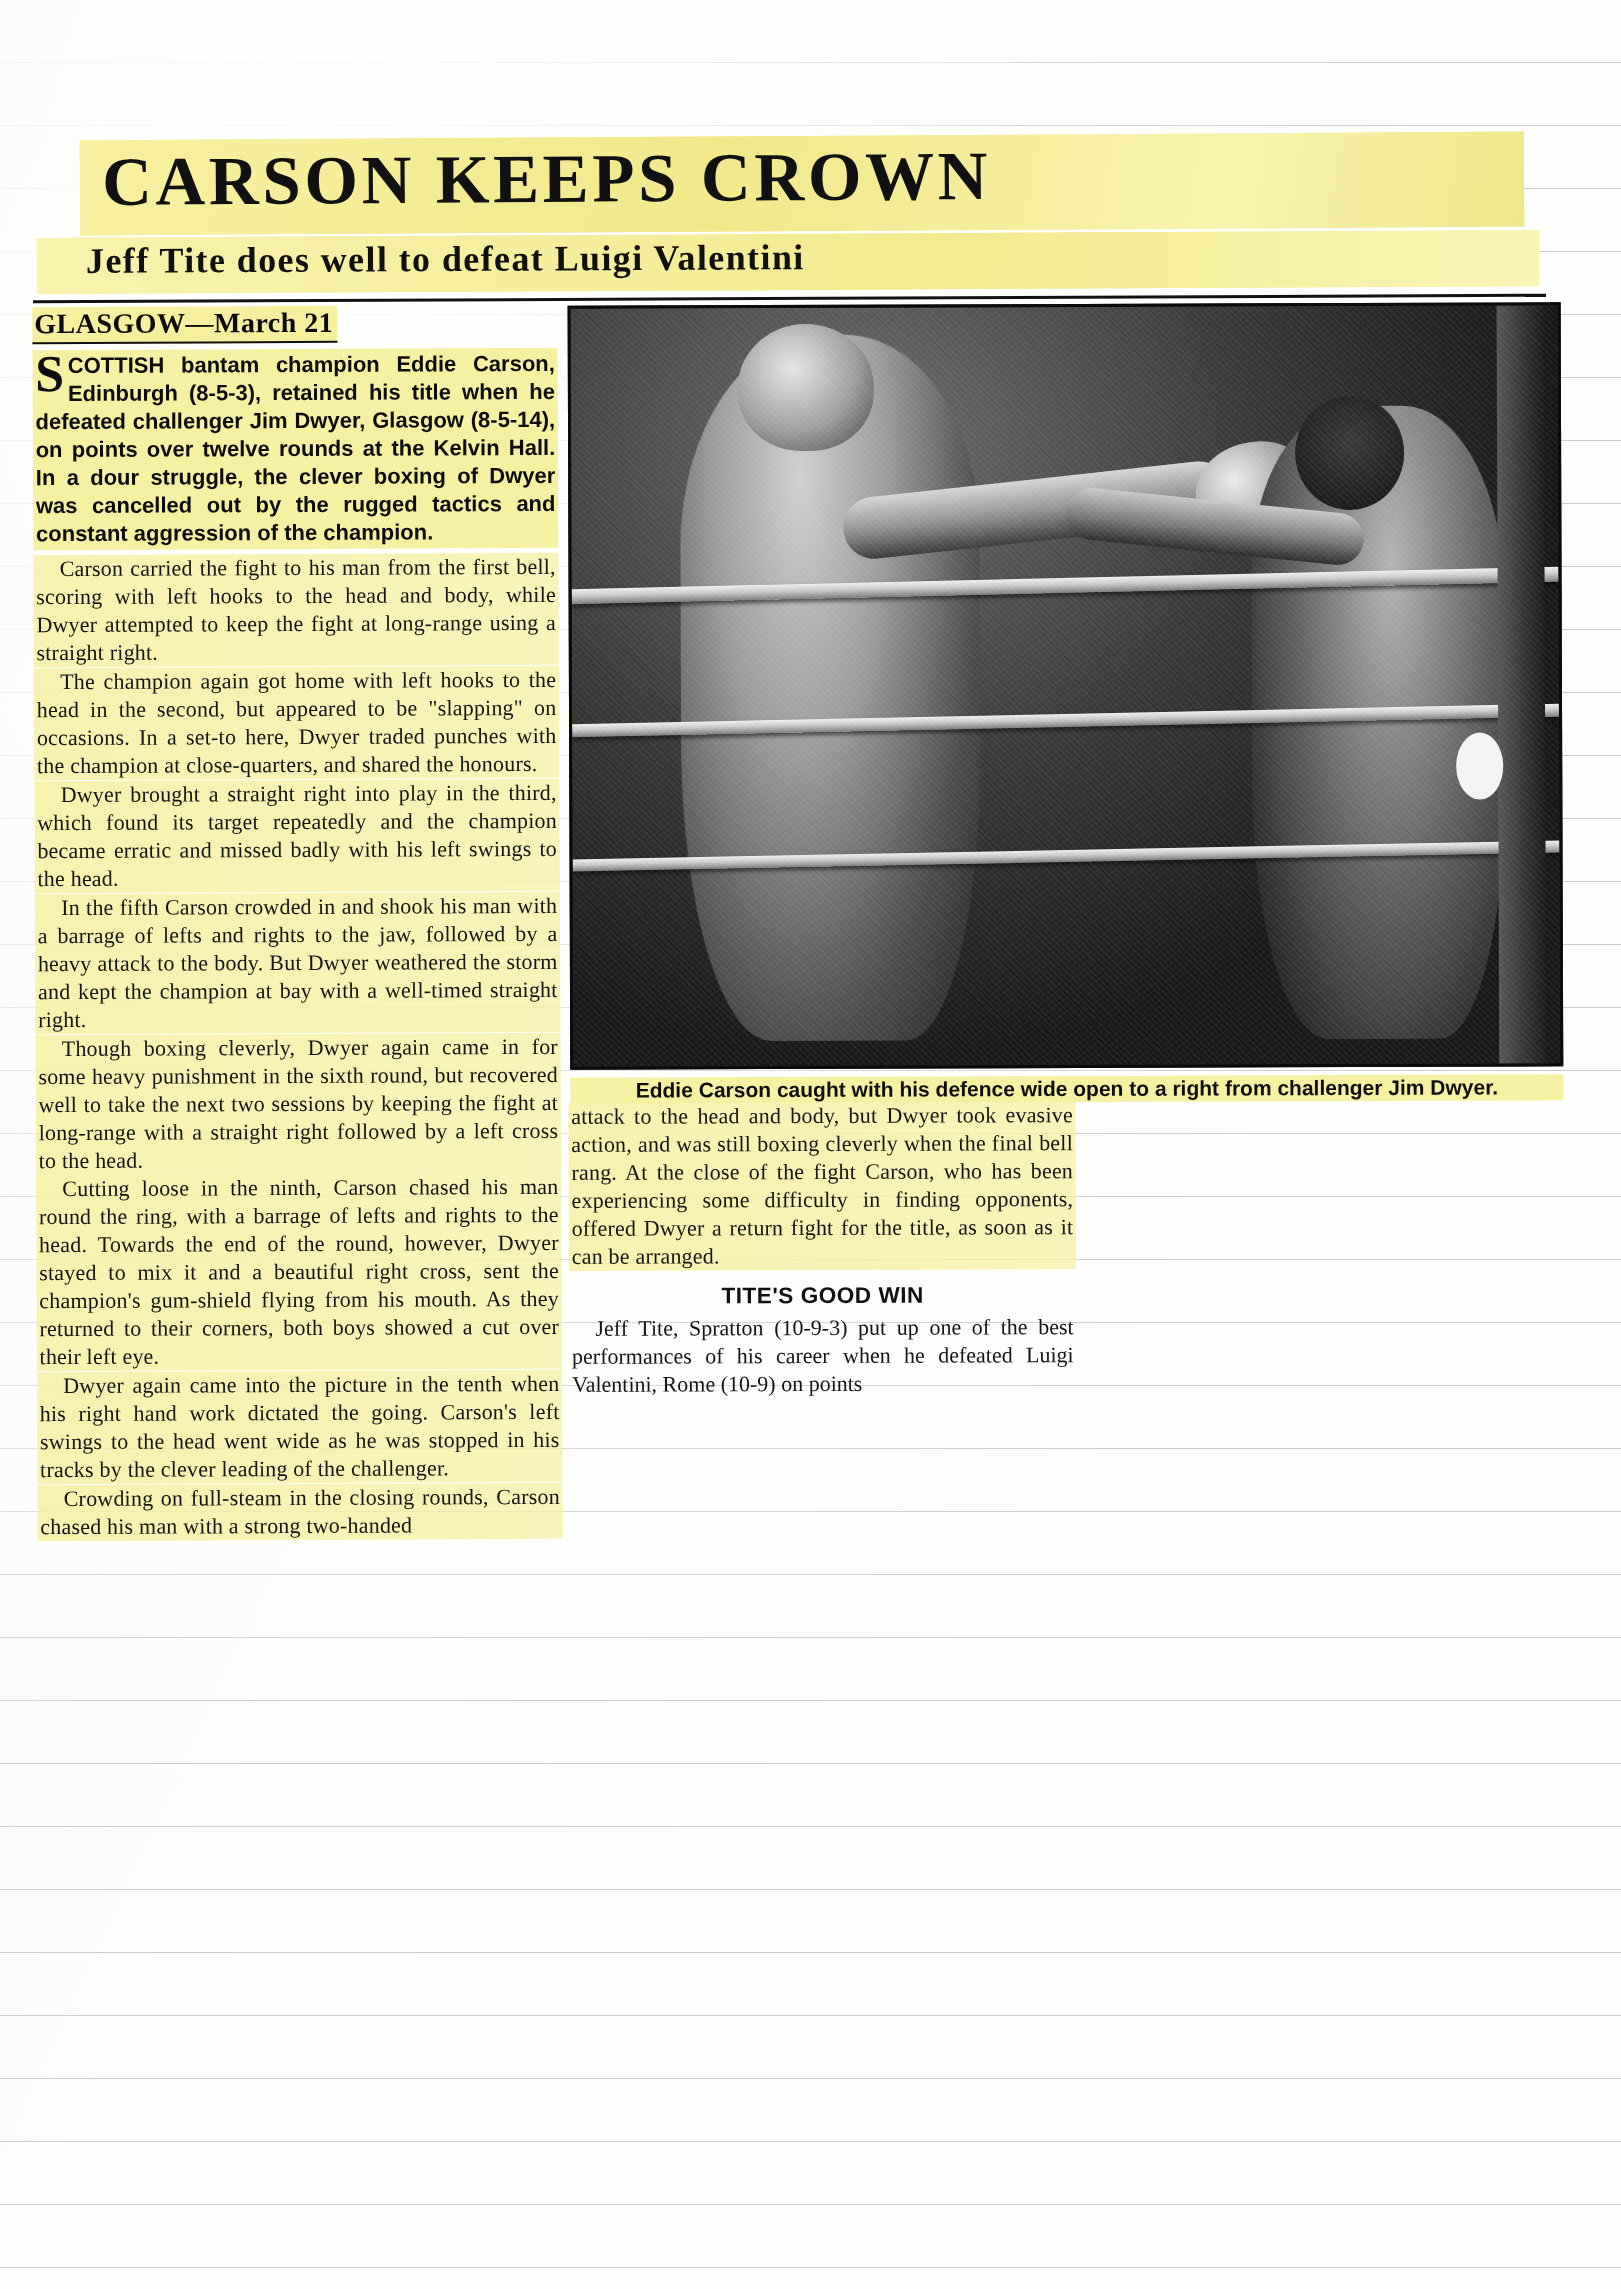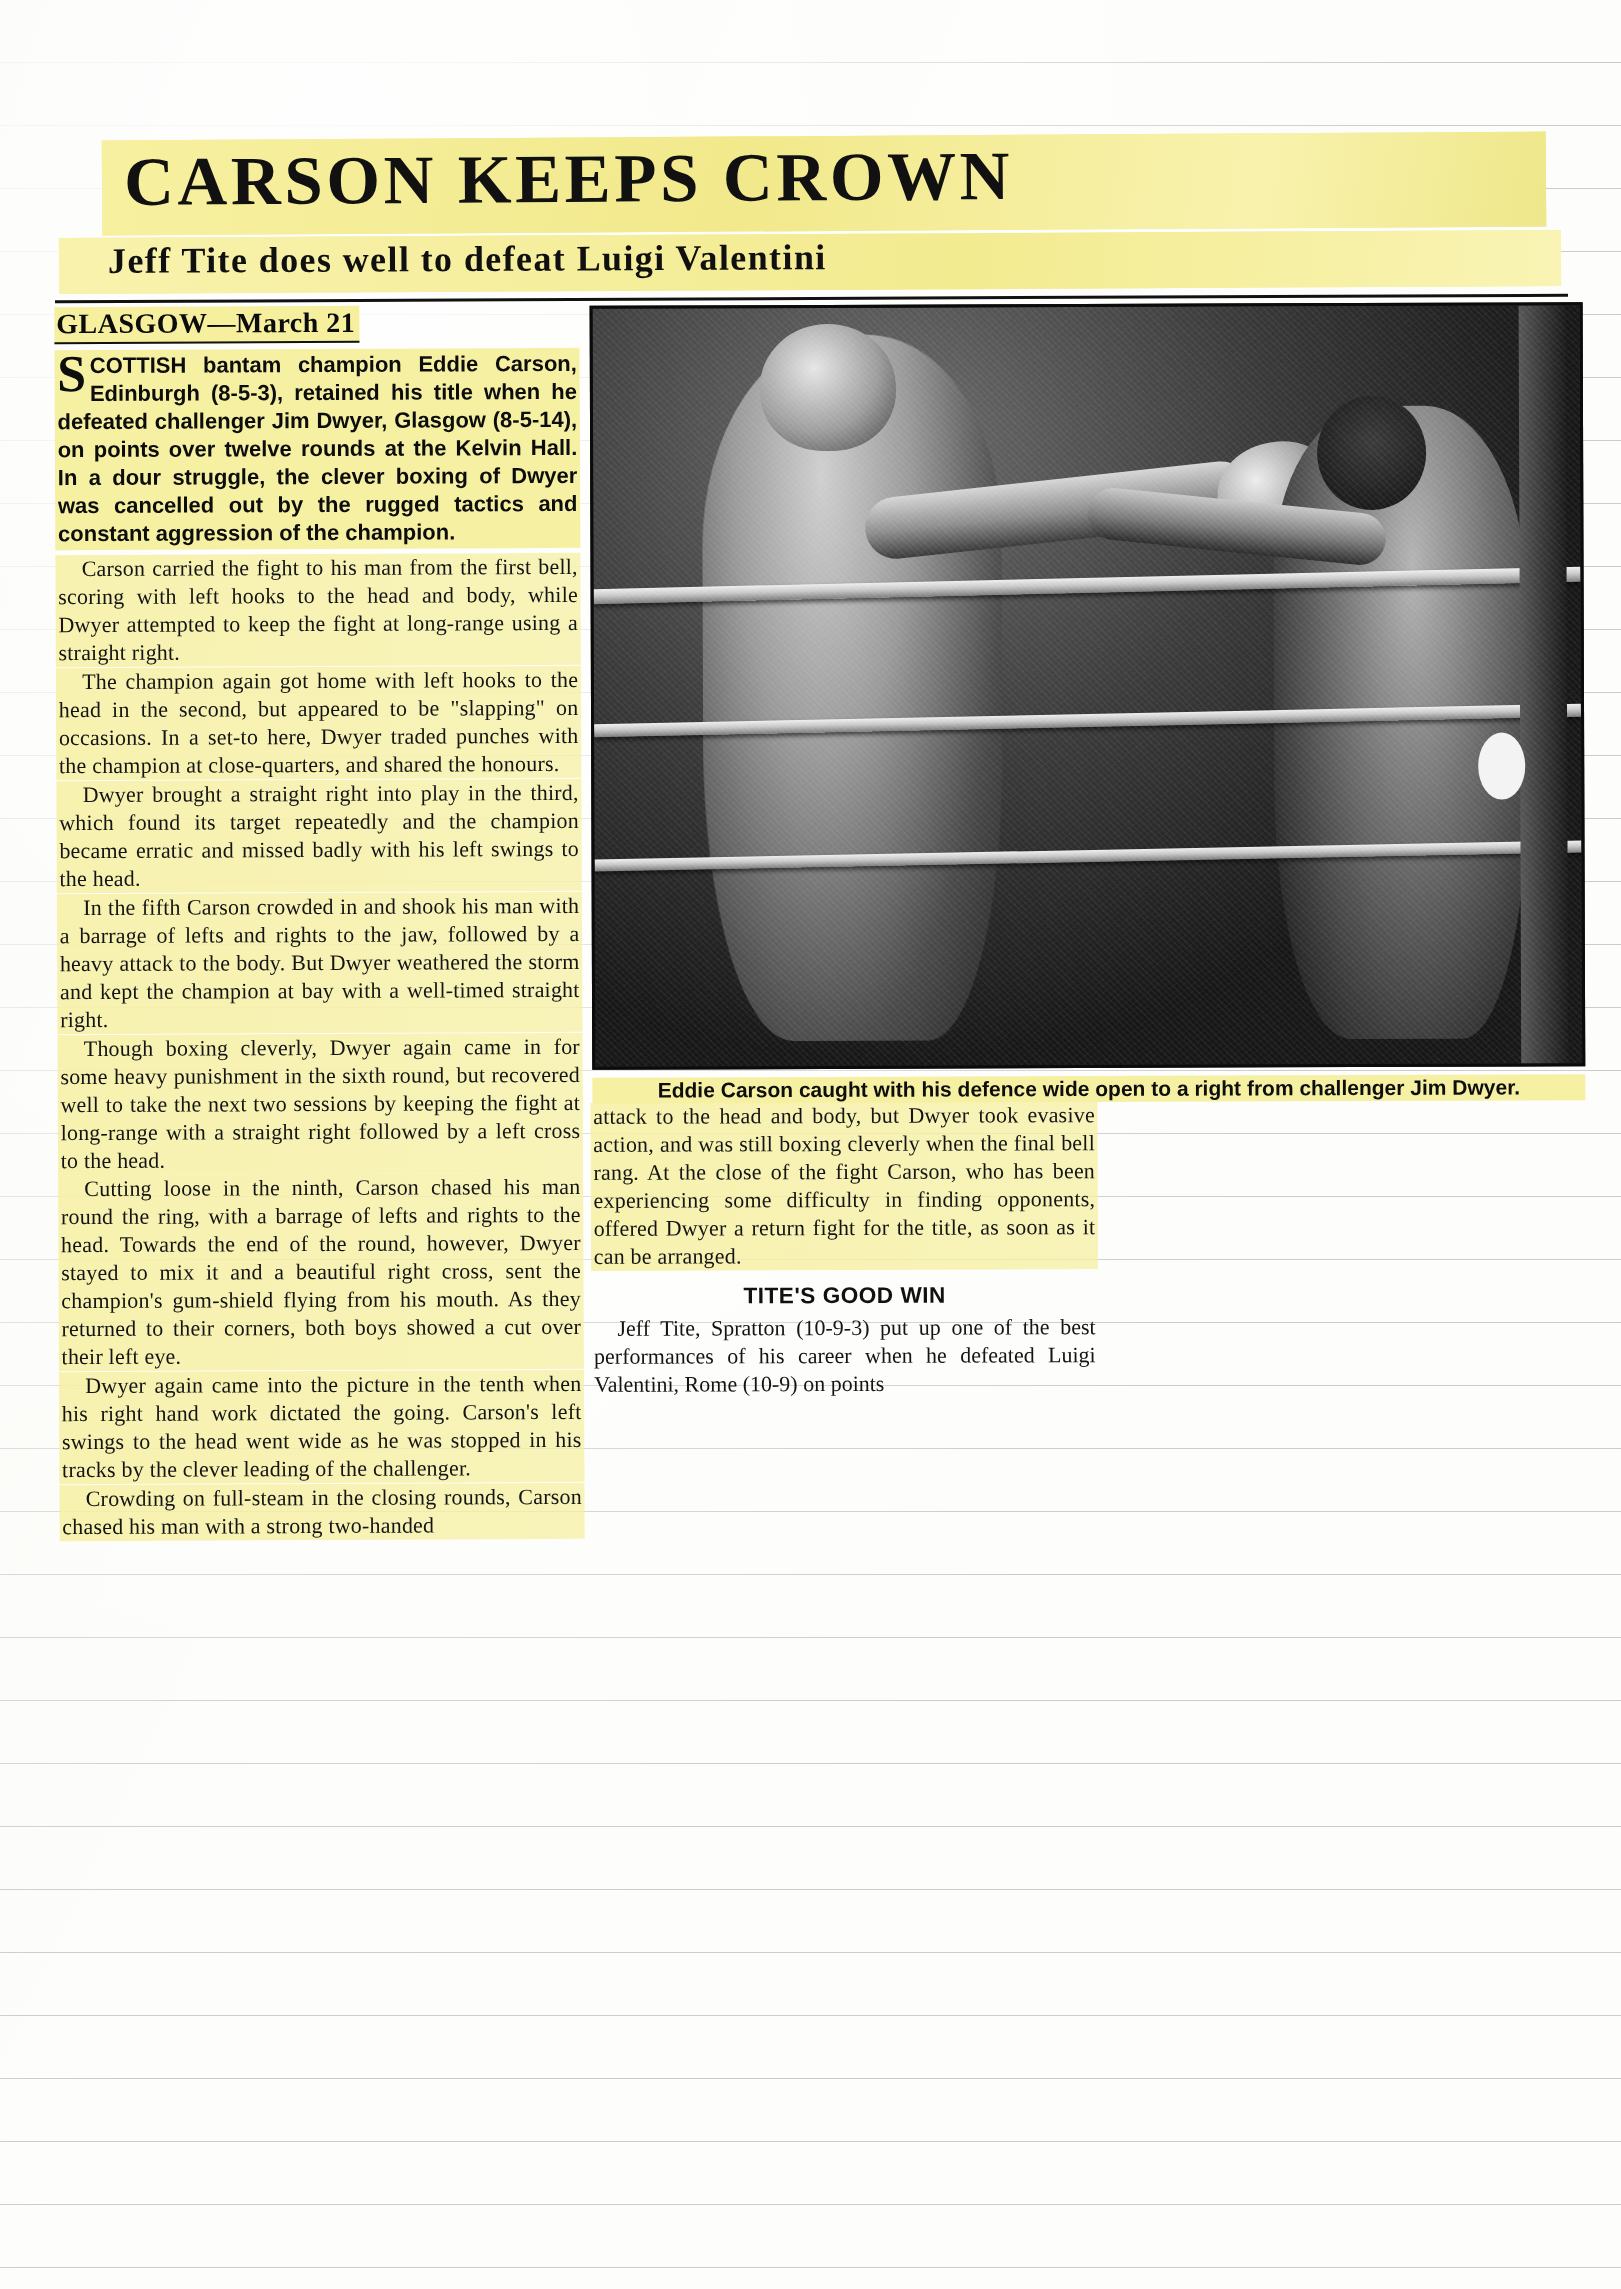--- a/index.html
+++ b/index.html
@@ -35,21 +35,21 @@
     inset:0;
     background:
       radial-gradient(ellipse at 20% 10%, rgba(255,255,255,0.9), rgba(250,250,248,0) 60%),
       linear-gradient(115deg, rgba(245,245,240,0.6), rgba(255,255,255,0) 40%);
     pointer-events:none;
   }
 
   
   #clipping {
     position: absolute;
-    left: 37px;
+    left: 15px;
     top: 136px;
     width: 1549px;
     height: 1927px;
   }
 
   
   .headline-band {
     position: absolute;
     left: 65px;
     top: 0px;

